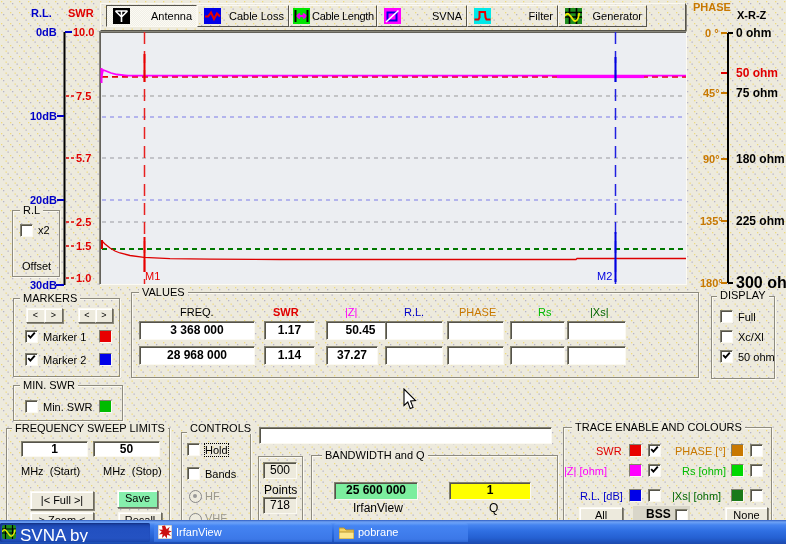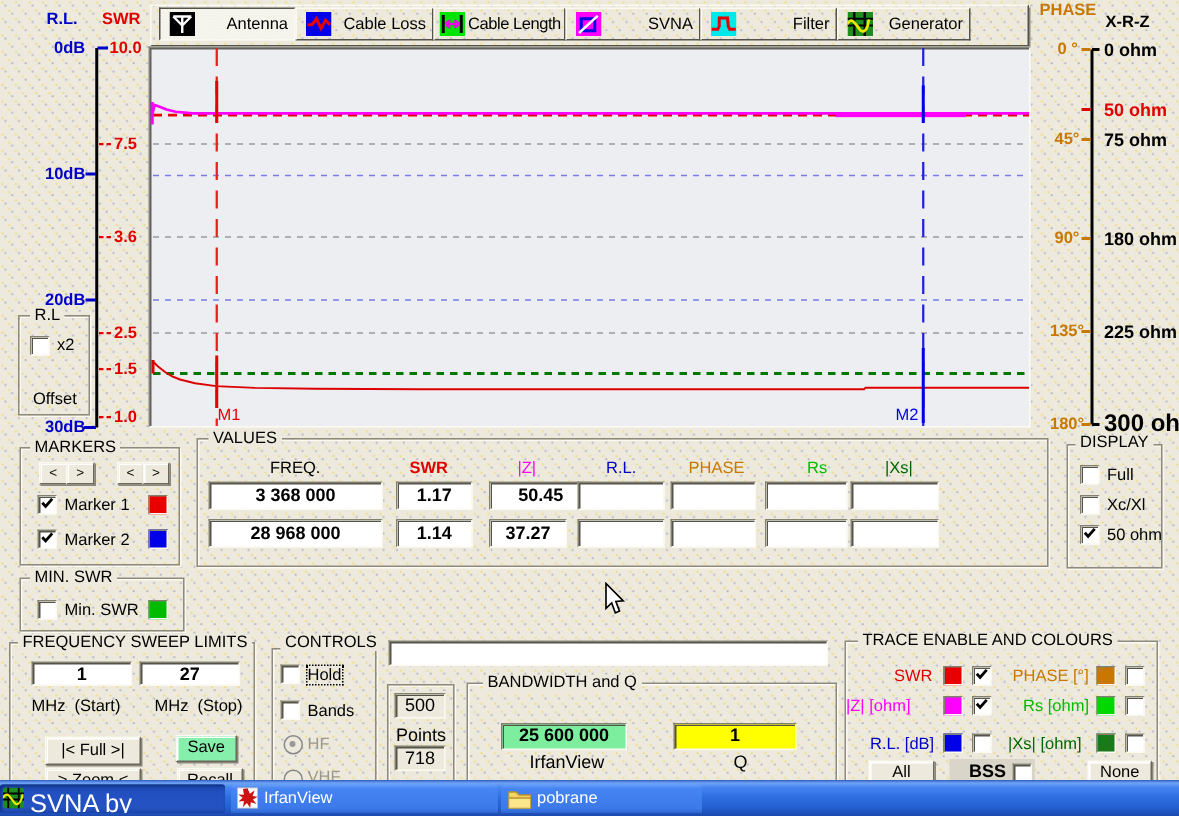--- a/index.html
+++ b/index.html
@@ -125,21 +125,21 @@
   <line x1="16" y1="202" x2="24" y2="202" stroke="#E00000" stroke-width="1.5" stroke-dasharray="3 2"></line>
   <line x1="16" y1="226" x2="24" y2="226" stroke="#E00000" stroke-width="1.5" stroke-dasharray="3 2"></line>
   <line x1="16" y1="258" x2="24" y2="258" stroke="#E00000" stroke-width="1.5" stroke-dasharray="3 2"></line>
 </svg>
 <div class="t b" style="left:36px;top:26px;color:#0000C8">0dB</div>
 <div class="t b" style="left:30px;top:110px;color:#0000C8">10dB</div>
 <div class="t b" style="left:30px;top:194px;color:#0000C8">20dB</div>
 <div class="t b" style="left:30px;top:279px;color:#0000C8">30dB</div>
 <div class="t b" style="left:73px;top:26px;color:#E00000">10.0</div>
 <div class="t b" style="left:76px;top:90px;color:#E00000">7.5</div>
-<div class="t b" style="left:76px;top:152px;color:#E00000">3.6</div>
+<div class="t b" style="left:76px;top:152px;color:#E00000">5.7</div>
 <div class="t b" style="left:76px;top:216px;color:#E00000">2.5</div>
 <div class="t b" style="left:76px;top:240px;color:#E00000">1.5</div>
 <div class="t b" style="left:76px;top:272px;color:#E00000">1.0</div>
 
 <div class="gb" style="left:12px;top:210px;width:46px;height:65px"></div>
 <div class="gbl" style="left:20px;top:205px">R.L</div>
 <div class="cb" style="left:20px;top:224px"></div>
 <div class="t" style="left:38px;top:224px">x2</div>
 <div class="t" style="left:22px;top:260px">Offset</div>
 
@@ -225,21 +225,21 @@
 
 <div class="gb" style="left:13px;top:385px;width:108px;height:34px"></div>
 <div class="gbl" style="left:20px;top:380px">MIN. SWR</div>
 <div class="cb" style="left:25px;top:400px"></div>
 <div class="t" style="left:43px;top:401px">Min. SWR</div>
 <div class="sw" style="left:99px;top:400px;background:#00BB00"></div>
 
 <div class="gb" style="left:6px;top:428px;width:162px;height:95px"></div>
 <div class="gbl" style="left:12px;top:423px">FREQUENCY SWEEP LIMITS</div>
 <div class="sunken" style="left:21px;top:441px;width:67px;height:16px;box-sizing:border-box;text-align:center;font-weight:bold;font-size:12px;line-height:14px">1</div>
-<div class="sunken" style="left:93px;top:441px;width:67px;height:16px;box-sizing:border-box;text-align:center;font-weight:bold;font-size:12px;line-height:14px">27</div>
+<div class="sunken" style="left:93px;top:441px;width:67px;height:16px;box-sizing:border-box;text-align:center;font-weight:bold;font-size:12px;line-height:14px">50</div>
 <div class="t" style="left:21px;top:465px">MHz&nbsp;&nbsp;(Start)</div>
 <div class="t" style="left:103px;top:465px">MHz&nbsp;&nbsp;(Stop)</div>
 <div class="btn" style="left:30px;top:491px;width:62px;height:17px;line-height:16px">|&lt; Full &gt;|</div>
 <div class="btn" style="left:117px;top:490px;width:39px;height:16px;line-height:15px;background:#86efac">Save</div>
 <div class="btn" style="left:30px;top:512px;width:62px;height:12px;line-height:14px">&gt; Zoom &lt;</div>
 <div class="btn" style="left:118px;top:512px;width:42px;height:12px;line-height:14px">Recall</div>
 
 <div class="gb" style="left:181px;top:432px;width:68px;height:91px"></div>
 <div class="gbl" style="left:187px;top:423px">CONTROLS</div>
 <div class="cb" style="left:187px;top:443px"></div>

